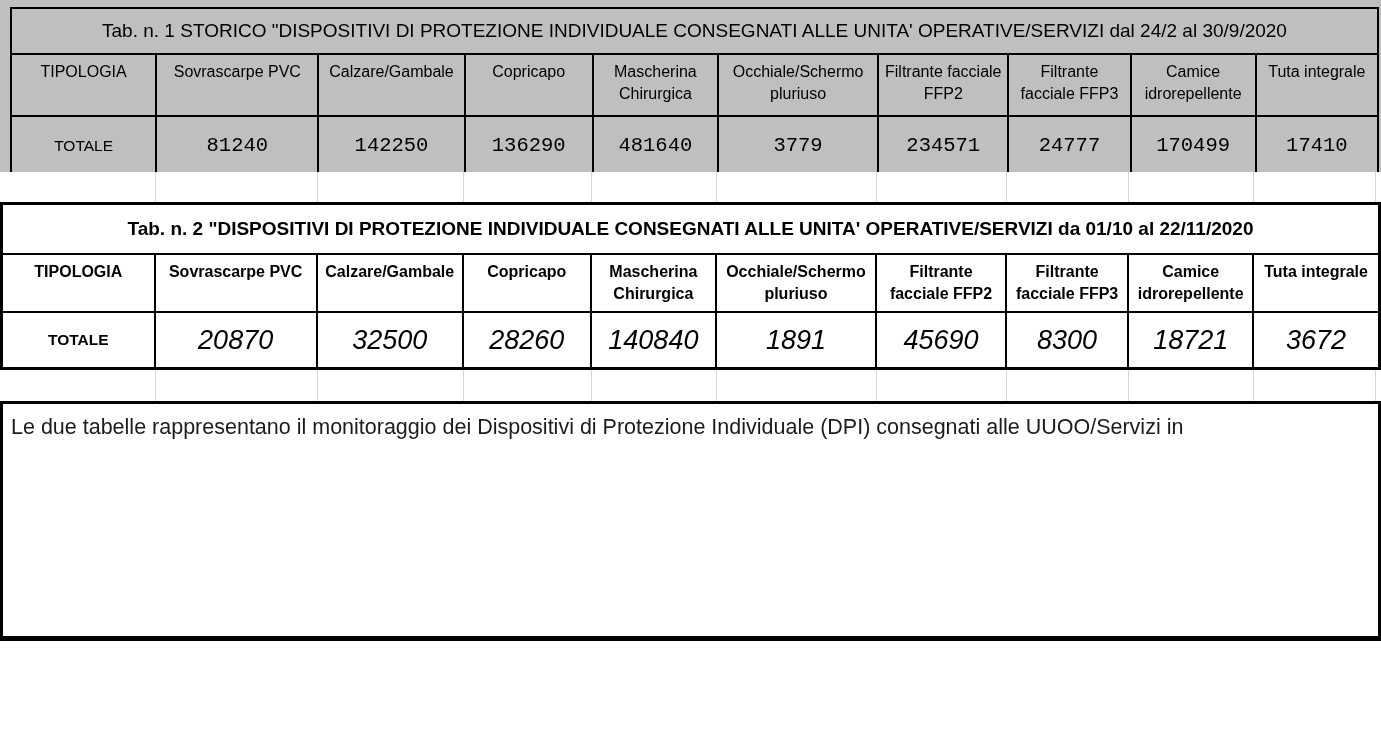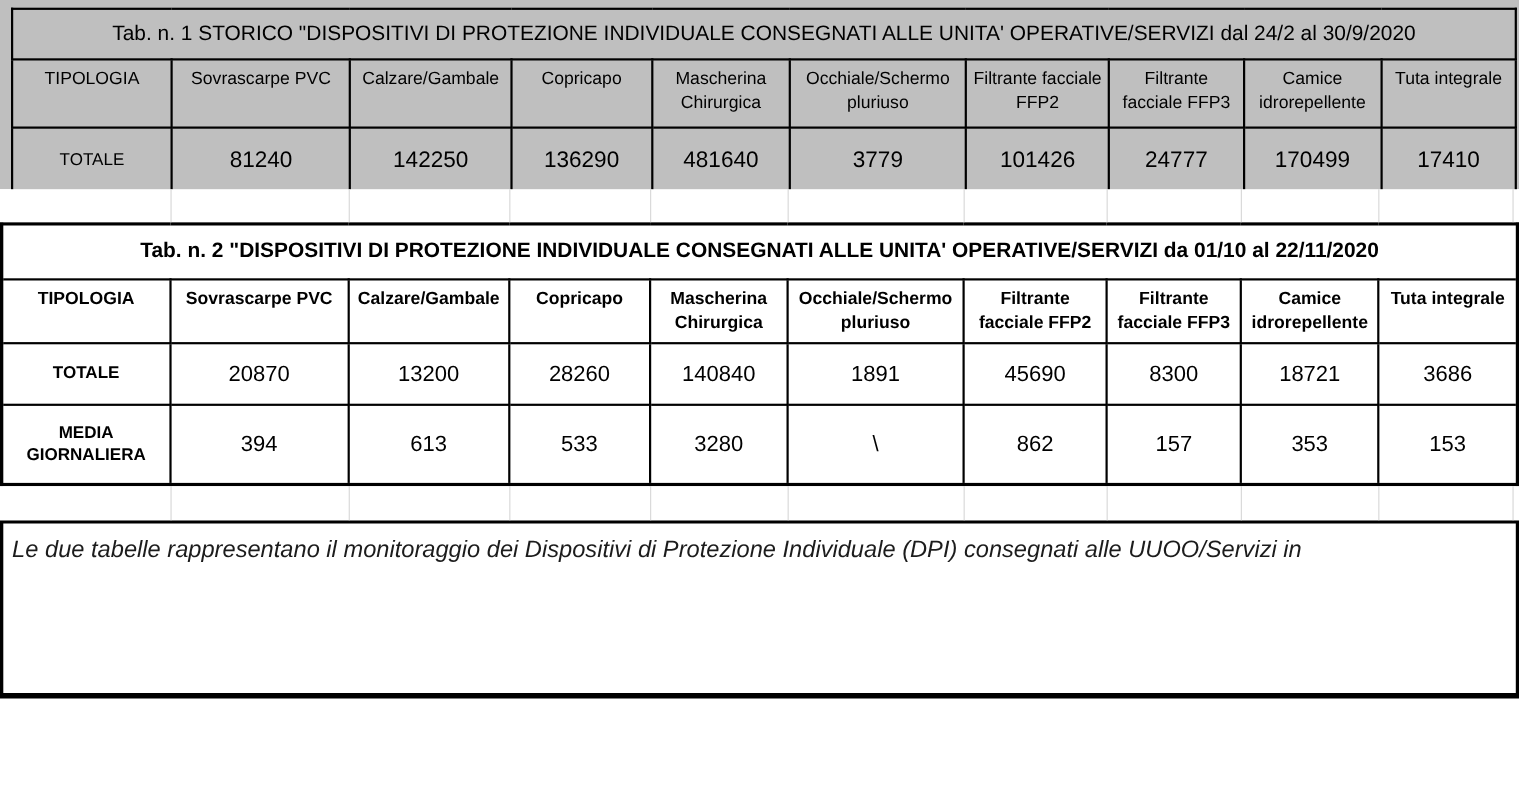--- a/index.html
+++ b/index.html
@@ -11,44 +11,44 @@
   td { overflow:hidden; }
 
   
   .t1-strip { background:#bfbfbf; height:172px; box-sizing:border-box; padding:7px 0 0 10px; }
   .t1 { width:1369px; }
   .t1 td { border:2px solid #000; background:#bfbfbf; }
   .t1 td.title { height:44px; text-align:center; vertical-align:middle; font-size:19px; padding:0 8px; }
   .t1 tr.headrow td { height:54px; text-align:center; vertical-align:top; font-size:16px; line-height:22px; padding:6px 2px 0 2px; }
   .t1 tr.datarow td { height:55px; text-align:center; vertical-align:middle; }
   .t1 tr.datarow td.lbl { font-size:15.5px; }
-  .t1 tr.datarow td.val { font-size:20.5px; }
+  .t1 tr.datarow td.val { font-size:20.5px;font-family:Liberation Mono, monospace; }
 
   
   .spacer { position:relative; background:#fff; }
   .spacer-1 { height:30px; }
   .spacer-2 { height:31px; }
   .spacer .gl { position:absolute; top:0; bottom:0; width:1px; background:#d6d6d6; }
 
   
   .t2 { width:1381px; border:3px solid #000; }
   .t2 td { border:2px solid #000; background:#fff; }
   .t2 td.title { height:48px; text-align:center; vertical-align:middle; font-size:19px; font-weight:bold; padding:0 8px; }
   .t2 tr.headrow td { height:50px; text-align:center; vertical-align:top; font-size:16px; font-weight:bold; line-height:22px; padding:6px 2px 0 2px; }
   .t2 tr.datarow td { text-align:center; vertical-align:middle; }
   .t2 tr.datarow td.lbl { font-size:15.5px; font-weight:bold; line-height:20px; }
-  .t2 tr.datarow td.val { font-size:20px; }
+  .t2 tr.datarow td.val { font-size:27px;font-style:italic; }
   .t2 tr.row-0 td { height:52px; }
   .t2 tr.row-1 td { height:55px; }
   .t2 tr.row-2 td { height:68px; }
 
   
-  .notes { box-sizing:border-box; width:1381px; height:162px;
+  .notes { box-sizing:border-box; width:1381px; height:240px;
            border:3px solid #000; border-bottom-width:5px;
-           padding:7px 10px 0 8px; background:#fff;font-style:italic; }
+           padding:7px 10px 0 8px; background:#fff; }
   .note-line { font-size:21.5px; line-height:33px; color:#1c1c1c; white-space:nowrap; }
 </style>
 </head>
 <body>
 
 <div class="page">
 
   <div class="t1-strip">
     <table class="t1">
         <colgroup>
@@ -79,21 +79,21 @@
             <td class="head">Camice idrorepellente</td>
             <td class="head">Tuta integrale</td>
           </tr>
           <tr class="datarow row-0">
             <td class="lbl">TOTALE</td>
             <td class="val">81240</td>
             <td class="val">142250</td>
             <td class="val">136290</td>
             <td class="val">481640</td>
             <td class="val">3779</td>
-            <td class="val">101426</td>
+            <td class="val">234571</td>
             <td class="val">24777</td>
             <td class="val">170499</td>
             <td class="val">17410</td>
           </tr>
         </tbody>
       </table>
   </div>
 
   <div class="spacer spacer-1">
       <div class="gl" style="left: 155px;"></div>
@@ -133,40 +133,28 @@
           <td class="head">Mascherina Chirurgica</td>
           <td class="head">Occhiale/Schermo pluriuso</td>
           <td class="head">Filtrante facciale FFP2</td>
           <td class="head">Filtrante facciale FFP3</td>
           <td class="head">Camice idrorepellente</td>
           <td class="head">Tuta integrale</td>
         </tr>
         <tr class="datarow row-0">
           <td class="lbl">TOTALE</td>
           <td class="val">20870</td>
-          <td class="val">13200</td>
+          <td class="val">32500</td>
           <td class="val">28260</td>
           <td class="val">140840</td>
           <td class="val">1891</td>
           <td class="val">45690</td>
           <td class="val">8300</td>
           <td class="val">18721</td>
-          <td class="val">3686</td>
-        </tr>
-        <tr class="datarow row-2">
-          <td class="lbl">MEDIA GIORNALIERA</td>
-          <td class="val">394</td>
-          <td class="val">613</td>
-          <td class="val">533</td>
-          <td class="val">3280</td>
-          <td class="val">\</td>
-          <td class="val">862</td>
-          <td class="val">157</td>
-          <td class="val">353</td>
-          <td class="val">153</td>
+          <td class="val">3672</td>
         </tr>
       </tbody>
     </table>
 
   <div class="spacer spacer-2">
       <div class="gl" style="left: 155px;"></div>
       <div class="gl" style="left: 317px;"></div>
       <div class="gl" style="left: 463px;"></div>
       <div class="gl" style="left: 591px;"></div>
       <div class="gl" style="left: 716px;"></div>

